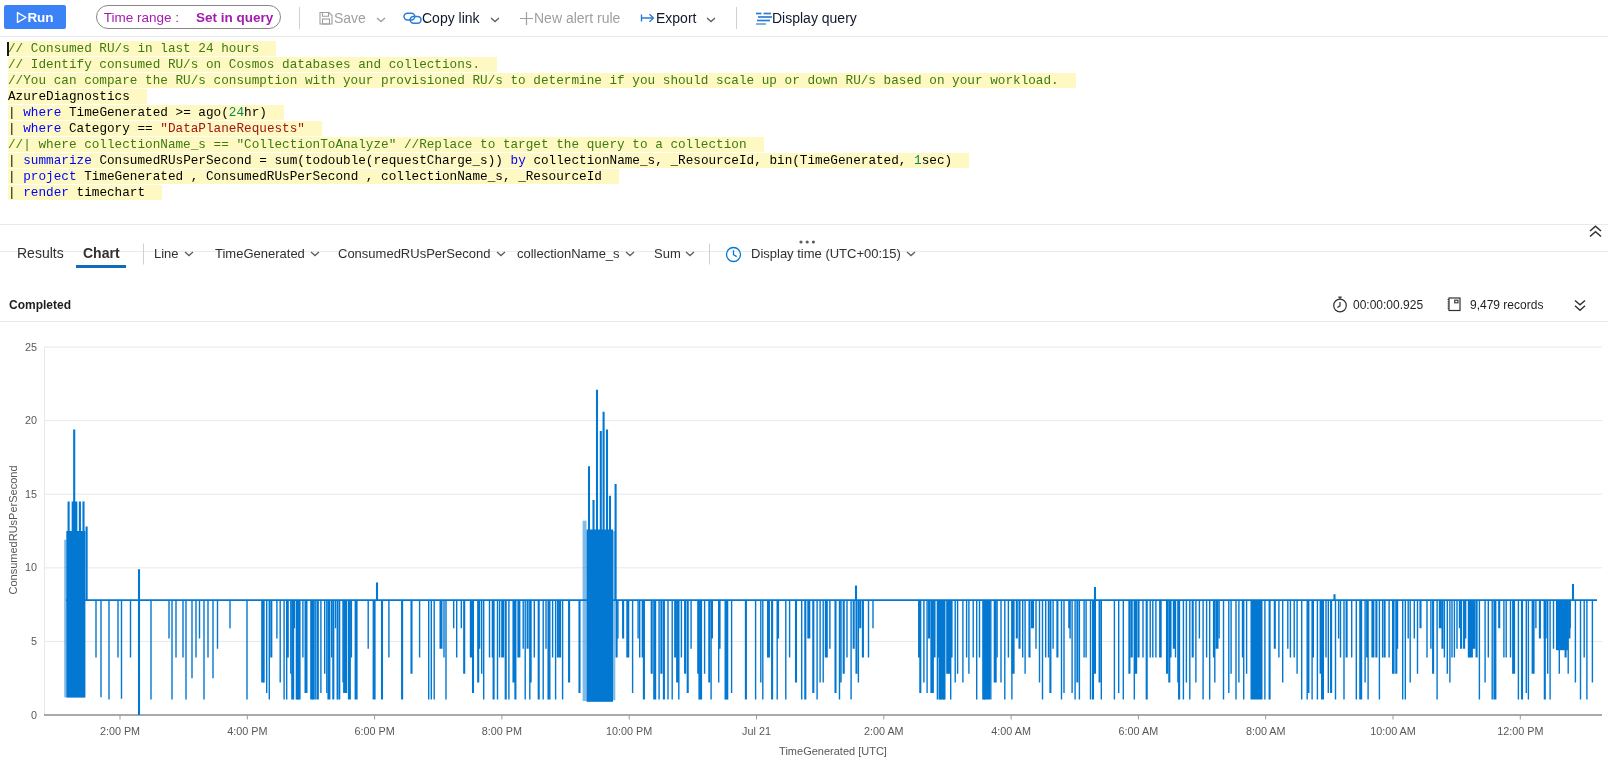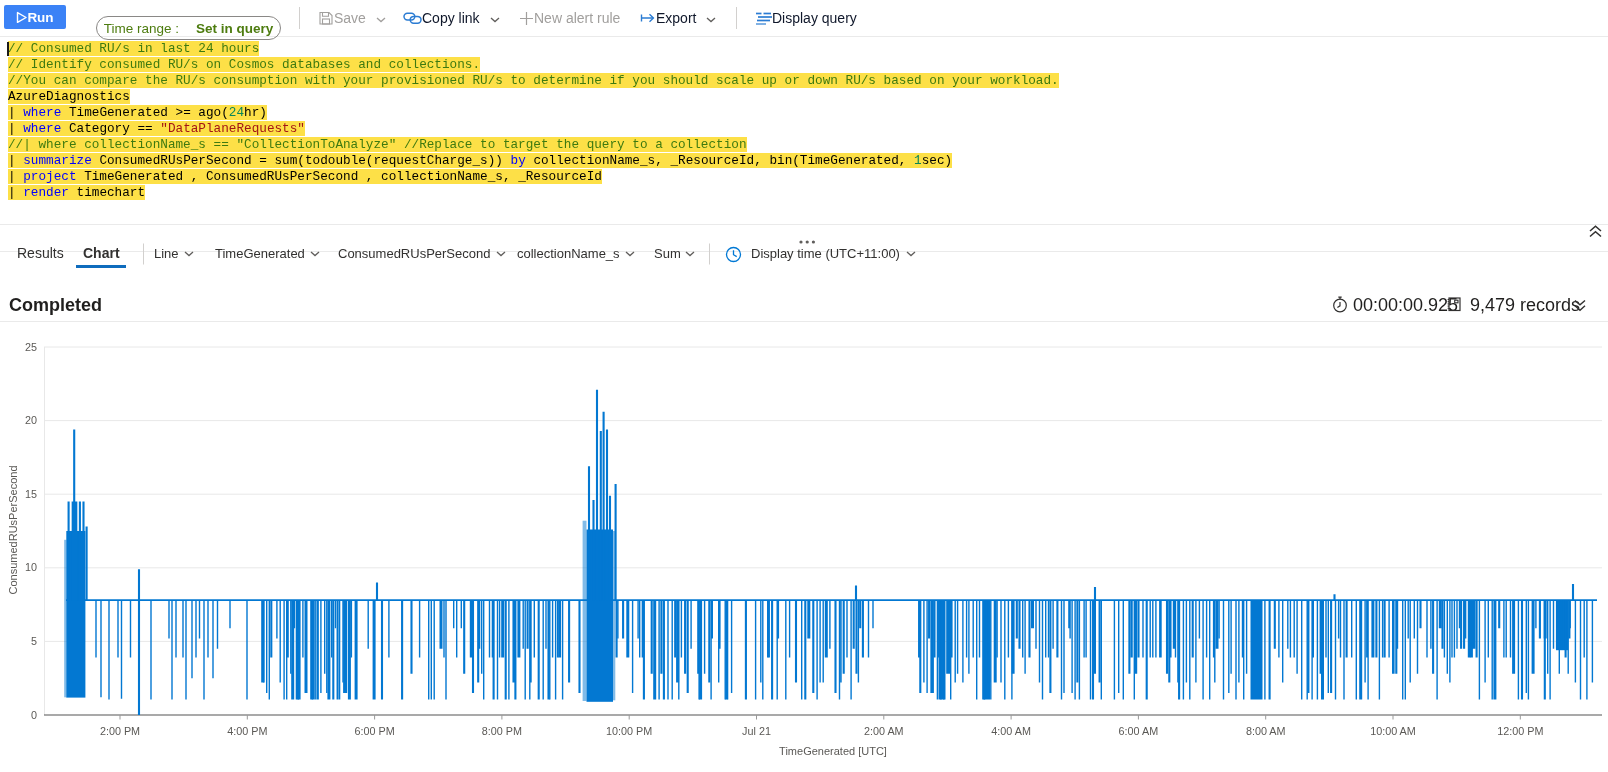--- a/index.html
+++ b/index.html
@@ -1,46 +1,46 @@
 <!DOCTYPE html>
 <html><head><meta charset="utf-8"><style>
 *{margin:0;padding:0;box-sizing:border-box}
 html,body{width:1608px;height:772px;background:#fff;overflow:hidden;
   font-family:"Liberation Sans",sans-serif;color:#323130;-webkit-font-smoothing:antialiased}
 .abs{position:absolute}
 #toolbar{position:absolute;left:0;top:0;width:1608px;height:37px;border-bottom:1px solid #eaeaea}
 #run{position:absolute;left:4px;top:5px;width:62px;height:24px;background:#3b82f6;border-radius:2px;
   display:flex;align-items:center;justify-content:center;}
 #run span{color:#fff;font-size:13.5px;font-weight:700}
-#pill{position:absolute;left:96px;top:16px;width:185px;height:24px;border:1px solid #8a8886;border-radius:13px;
-  display:flex;align-items:center;justify-content:center;font-size:13.5px;color:#4d7c0f}
+#pill{position:absolute;left:96px;top:5px;width:185px;height:24px;border:1px solid #8a8886;border-radius:13px;
+  display:flex;align-items:center;justify-content:center;font-size:13.5px;color:#a21caf}
 #pill b{font-weight:700;margin-left:17px}
 .vsep{position:absolute;top:7px;width:1px;height:22px;background:#d2d0ce}
 .mi{position:absolute;top:0;height:36px;display:flex;align-items:center;font-size:14px}
 .mi svg{display:block}
 .gray{color:#a19f9d}
 .dark{color:#0f172a}
 .micap{}
 .mchev{margin-left:10px;margin-top:3px}
 #ed{position:absolute;left:8px;top:41px;font-family:"Liberation Mono",monospace;font-size:12.7px;
   line-height:16px;white-space:pre;color:#000}
 .ln{height:16px}
-.sel{background:#fde047;padding-right:0}
+.sel{background:#fef9c3;padding-right:17px}
 .k{color:#0000ff}.c{color:#3e7a10}.s{color:#a31515}.n{color:#098658}
 #caret{position:absolute;left:7px;top:42px;width:2px;height:14px;background:#1a1a1a}
 #dots{position:absolute;left:799px;top:239px;line-height:0;z-index:5}
 #collapse{position:absolute;left:1588px;top:224px}
 #tabsrow{position:absolute;left:0;top:224px;width:1608px;height:28px;border-top:1px solid #eaeaea;border-bottom:1px solid #eaeaea}
 .tab{position:absolute;top:28px;font-size:13px;transform:translateY(-50%)}
 .tabmain{font-size:14px !important}
 #chartul{position:absolute;left:75.5px;top:40px;width:50.5px;height:2.6px;background:#0f6cbd}
 .tsep{position:absolute;top:29px;width:1px;height:21px;background:#d2d0ce;transform:translateY(-50%)}
 .dchev{position:absolute;top:26px;line-height:0;display:block}
 #statusrow{position:absolute;left:0;top:283px;width:1608px;height:39px;border-bottom:1px solid #eaeaea}
-.st{position:absolute;top:22px;transform:translateY(-50%);font-size:18px;color:#201f1e}
+.st{position:absolute;top:22px;transform:translateY(-50%);font-size:12px;color:#201f1e}
 .tick{font-size:10.8px;fill:#5a5855;font-family:"Liberation Sans",sans-serif}
 .axt{font-size:11px;fill:#5a5855;font-family:"Liberation Sans",sans-serif}
 </style></head>
 <body>
 <div id="toolbar">
   <div id="run">
       <svg width="11" height="13" viewBox="0 0 11 13" style="">
         <path d="M1.5 1.6v9.8l8.6-4.9z" stroke="#fff" stroke-width="1.4" fill="none" stroke-linejoin="round"></path>
       </svg>
       <span>Run</span>
@@ -152,21 +152,21 @@
     <span class="dchev" style="left:685px"><svg width="10" height="6" viewBox="0 0 10 6" style="">
         <path d="M1 1l4 3.6L9 1" stroke="#605e5c" stroke-width="1.3" fill="none"></path>
       </svg></span>
   <div class="tsep" style="left:709px"></div>
   <span class="abs" style="left:725px;top:21px;line-height:0"><svg width="17" height="17" viewBox="0 0 17 17" style="">
         <g stroke="#0078d4" stroke-width="1.3" fill="none">
           <circle cx="8.5" cy="8.5" r="7"></circle>
           <path d="M8.5 4.3v4.4l3.2 1.9"></path>
         </g>
       </svg></span>
-  <span class="tab" style="left:751px">Display time (UTC+11:00)</span>
+  <span class="tab" style="left:751px">Display time (UTC+00:15)</span>
     <span class="dchev" style="left:906px"><svg width="10" height="6" viewBox="0 0 10 6" style="">
         <path d="M1 1l4 3.6L9 1" stroke="#605e5c" stroke-width="1.3" fill="none"></path>
       </svg></span>
 </div>
 <div id="statusrow">
   <span class="st" style="left:9px;font-weight:700">Completed</span>
   <span class="abs" style="left:1332px;top:12.5px;line-height:0"><svg width="16" height="17" viewBox="0 0 16 17" style="">
         <g stroke="#323130" stroke-width="1.2" fill="none">
           <circle cx="8" cy="9.5" r="6.3"></circle>
           <path d="M6.3 1.2h3.4M8 1.4v2M8 6v3.8l-2.6 1.6"></path>

